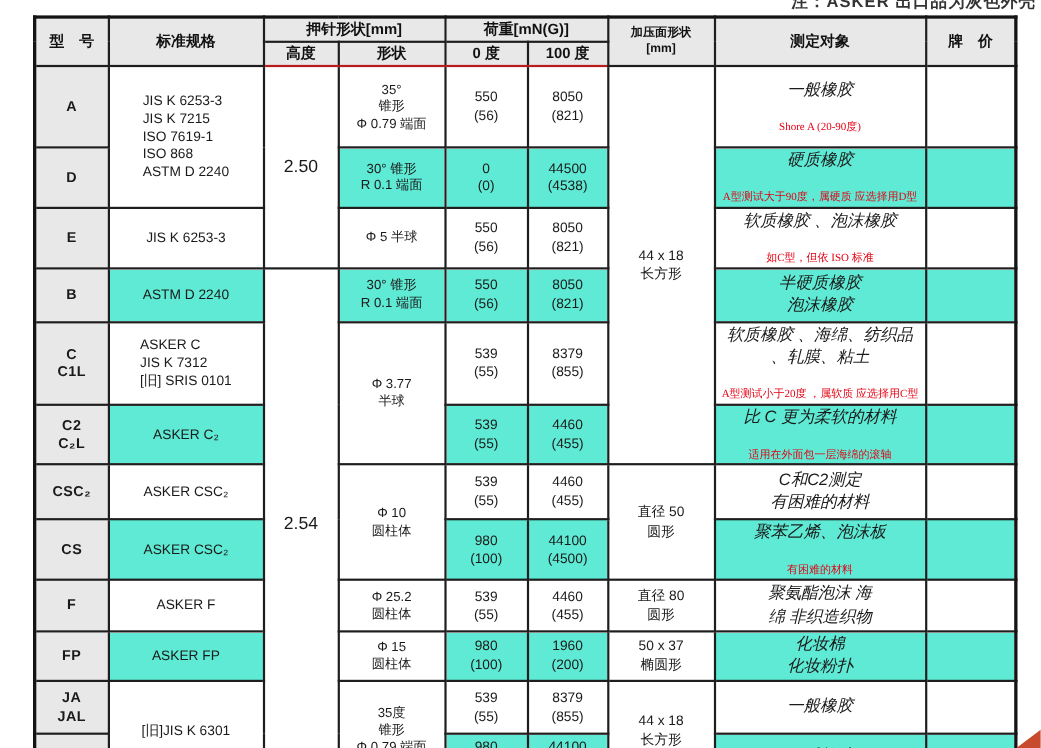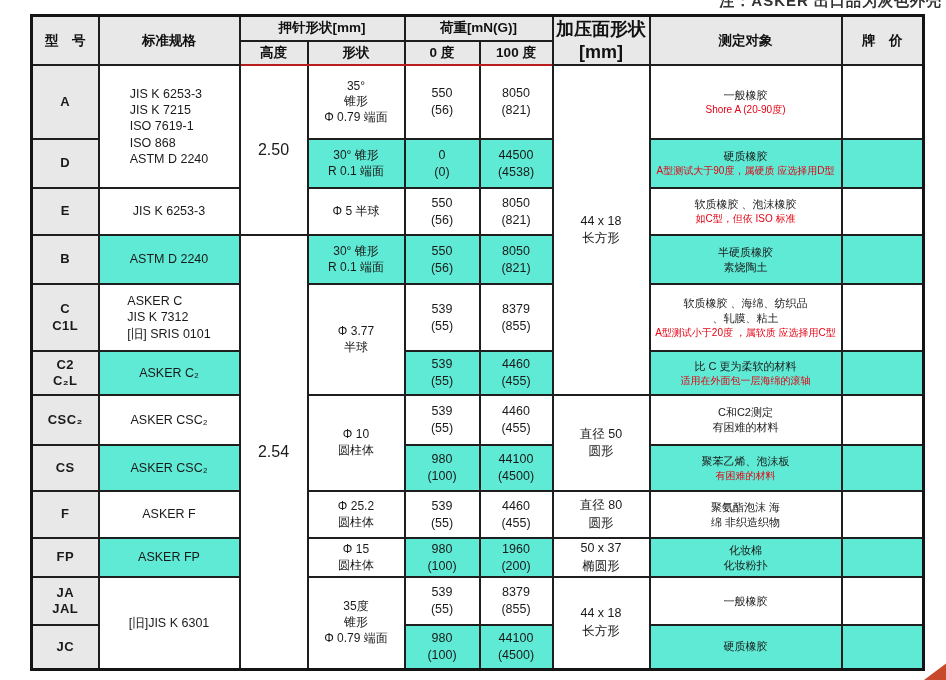--- a/index.html
+++ b/index.html
@@ -24,24 +24,24 @@
   thead th{background:#e8e8e8;font-size:13.5px;font-weight:bold;color:#111;}
   tr.subhead th{border-bottom:2px solid #b91c1c;}
   .gray{background:#e8e8e8;}
   .cream{background:#5eead4;}
   .model{font-weight:bold;font-size:13px;letter-spacing:.5px;}
   .model .lines{font-size:13px;line-height:1.25;}
   .lines{font-size:12.5px;line-height:1.3;}
   .lines.left{display:inline-block;text-align:left;}
   .shape .lines{font-size:12px;line-height:1.3;}
   .num .lines{font-size:12.5px;line-height:1.35;}
-  .target .lines{font-size:11px;line-height:1.35;}
+  .target .lines{font-size:15px;line-height:1.35;font-style:italic;}
   .surface .lines{font-size:12.5px;line-height:1.4;}
-  .red{color:#e60012;font-size:10px;line-height:1.25;margin-top:1px;white-space:nowrap;}
-  .hdr-two .lines{font-size:18px;font-weight:bold;line-height:1.25;}
+  .red{color:#e60012;font-size:10px;line-height:1.25;margin-top:18px;white-space:nowrap;font-family:Liberation Serif, serif;}
+  .hdr-two .lines{font-size:11px;font-weight:bold;line-height:1.25;}
   .cursor{position:absolute;left:924px;top:662px;}
 </style>
 </head>
 <body>
 
 <div class="top-note">注：ASKER 出口品为灰色外壳</div>
 
 <table class="spec">
   <colgroup>
     <col style="width:67px">
@@ -212,21 +212,21 @@
         </td>
       <td class="cream num">
           <div class="lines">
             <div>8050</div>
             <div>(821)</div>
           </div>
         </td>
       <td class="cream target">
           <div class="lines">
             <div>半硬质橡胶</div>
-            <div>素烧陶土</div>
+            <div>泡沫橡胶</div>
           </div>
         </td>
       <td class="cream"></td>
     </tr>
     <tr style="height:67px">
       <td class="gray model">
           <div class="lines">
             <div>C</div>
             <div>C1L</div>
           </div>

